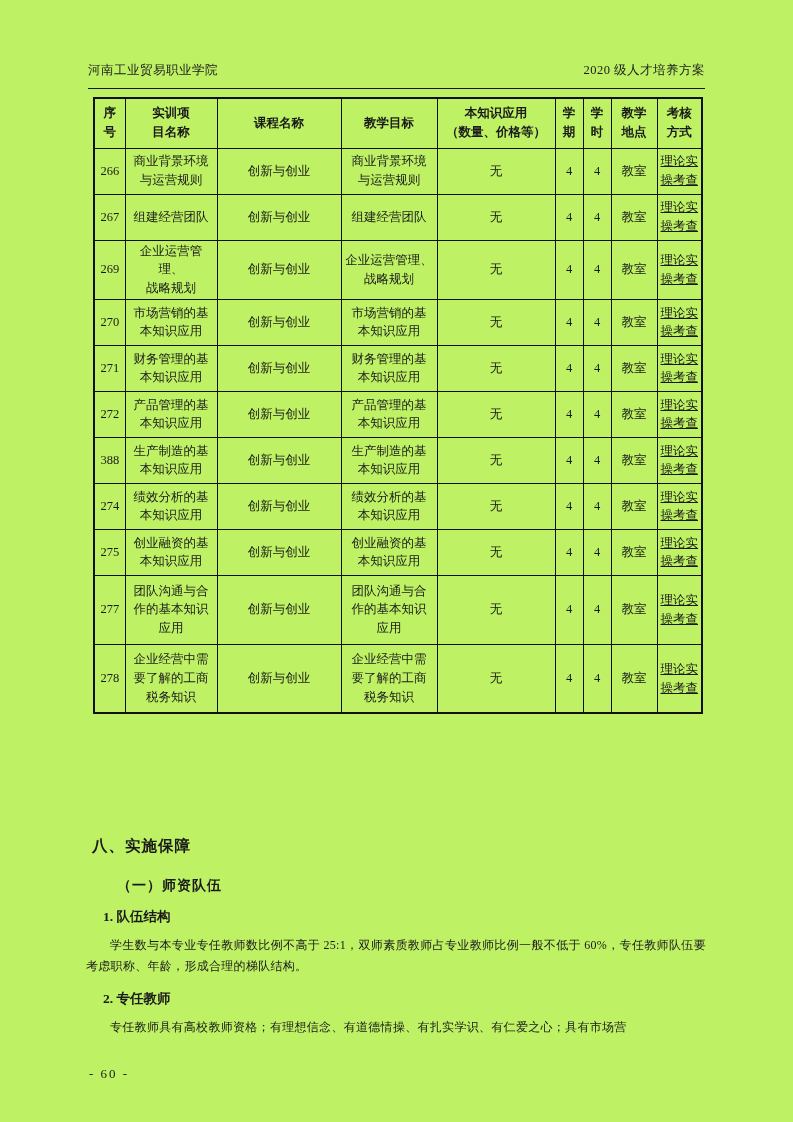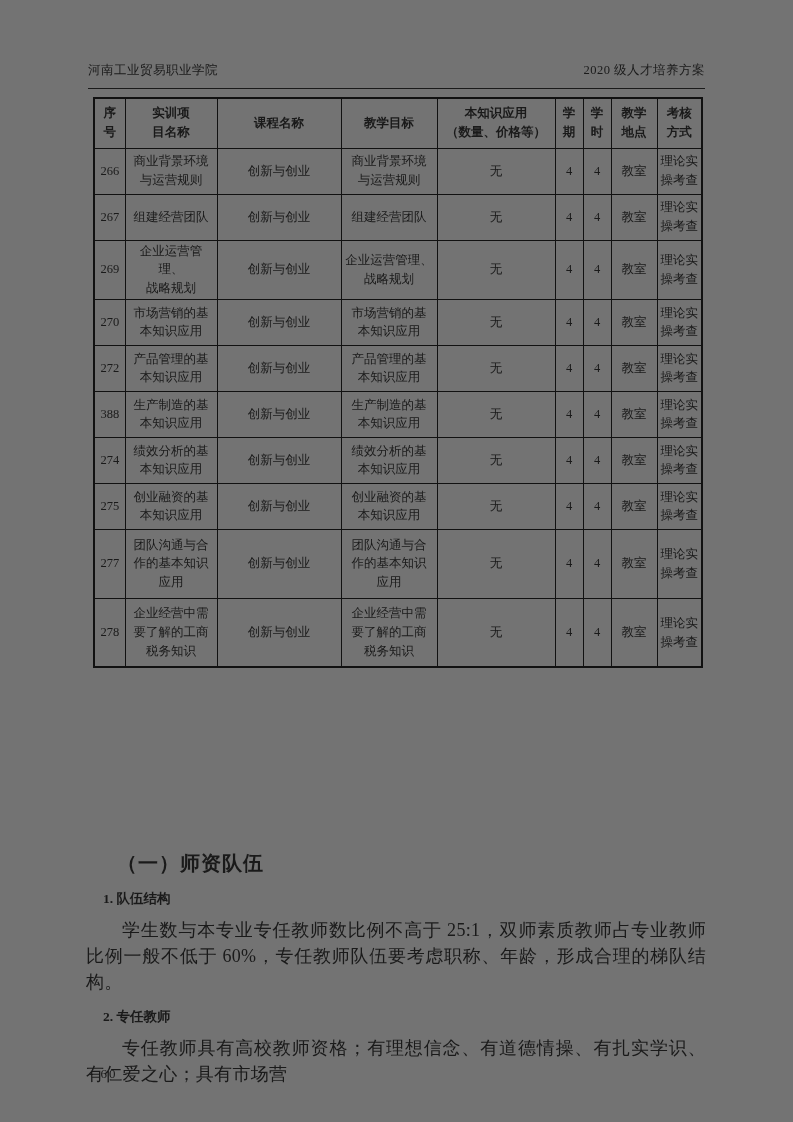--- a/index.html
+++ b/index.html
@@ -1,21 +1,21 @@
 <!DOCTYPE html>
 <html><head>
 <meta charset="utf-8">
 <style>
   * { margin:0; padding:0; box-sizing:border-box; }
   html,body { background:#e8e8e8; }
   .page {
     position:relative;
     width:793px; height:1122px;
     margin:0 auto;
-    background:#737373;
+    background:#bef264;
     color:#1a1a1a;
     font-family:"Liberation Serif","DejaVu Serif",serif;
     overflow:hidden;
   }
   
   .doc-header {
     position:absolute; top:62px; left:88px; width:617px;
     display:flex; justify-content:space-between; align-items:flex-end;
     font-size:12.5px; letter-spacing:0.5px;
   }
@@ -39,45 +39,45 @@
     padding:1px 2px;
     font-size:12.5px;
     line-height:1.5;
     text-align:center;
   }
   .training-table th { font-weight:bold; line-height:1.55; }
   .training-table thead tr { height:50px; }
   .training-table tbody tr { height:46px; }
   .training-table tbody tr.tall { height:69px; }
   .c-project, .c-goal { text-align:left; padding-left:3px; }
-  td.c-assessment { text-align:left; padding-left:3px; }
+  td.c-assessment { text-align:left; padding-left:3px;text-decoration:underline; }
   .col-no{width:31px}.col-project{width:92px}.col-course{width:124px}
   .col-goal{width:96px}.col-materials{width:118px}.col-semester{width:28px}
   .col-hours{width:28px}.col-location{width:46px}.col-assessment{width:45px}
   
   .text-block {
     position:absolute; top:830px; left:86px; width:620px;
   }
   .h-main {
     font-family:"Liberation Sans","DejaVu Sans",sans-serif;
     font-size:15.5px; font-weight:bold;
     margin-left:6px; margin-top:6px;
     letter-spacing:1px;
   }
   .h-sub {
     font-family:"Liberation Sans","DejaVu Sans",sans-serif;
-    font-size:20px; font-weight:bold;
+    font-size:14px; font-weight:bold;
     margin-left:31px; margin-top:20px;
     letter-spacing:1px;
   }
   .item {
     font-size:13.5px; margin-left:17px; margin-top:13px;font-weight:bold;
   }
   .para {
-    font-size:18px; line-height:26px;
+    font-size:12px; line-height:21px;
     margin-top:9px;
     text-indent:2em;
     text-align:justify;
     letter-spacing:0.3px;
   }
   .page-number {
     position:absolute; top:1066px; left:89px;
     font-size:13px; letter-spacing:2px;
   }
 </style>
@@ -173,20 +173,34 @@
           <td class="c-goal">市场营销的基
 本知识应用</td>
           <td class="c-materials">无</td>
           <td class="c-semester">4</td>
           <td class="c-hours">4</td>
           <td class="c-location">教室</td>
           <td class="c-assessment">理论实
 操考查</td>
         </tr>
         <tr>
+          <td class="c-no">271</td>
+          <td class="c-project">财务管理的基
+本知识应用</td>
+          <td class="c-course">创新与创业</td>
+          <td class="c-goal">财务管理的基
+本知识应用</td>
+          <td class="c-materials">无</td>
+          <td class="c-semester">4</td>
+          <td class="c-hours">4</td>
+          <td class="c-location">教室</td>
+          <td class="c-assessment">理论实
+操考查</td>
+        </tr>
+        <tr>
           <td class="c-no">272</td>
           <td class="c-project">产品管理的基
 本知识应用</td>
           <td class="c-course">创新与创业</td>
           <td class="c-goal">产品管理的基
 本知识应用</td>
           <td class="c-materials">无</td>
           <td class="c-semester">4</td>
           <td class="c-hours">4</td>
           <td class="c-location">教室</td>
@@ -264,20 +278,21 @@
           <td class="c-semester">4</td>
           <td class="c-hours">4</td>
           <td class="c-location">教室</td>
           <td class="c-assessment">理论实
 操考查</td>
         </tr>
       </tbody>
   </table>
 
   <section class="text-block">
+    <h2 class="h-main">八、实施保障</h2>
     <h3 class="h-sub">（一）师资队伍</h3>
     <p class="item">1. 队伍结构</p>
     <p class="para">学生数与本专业专任教师数比例不高于 25:1，双师素质教师占专业教师比例一般不低于 60%，专任教师队伍要考虑职称、年龄，形成合理的梯队结构。</p>
     <p class="item">2. 专任教师</p>
     <p class="para">专任教师具有高校教师资格；有理想信念、有道德情操、有扎实学识、有仁爱之心；具有市场营</p>
   </section>
 
   <div class="page-number">- 60 -</div>
 
 </div>

